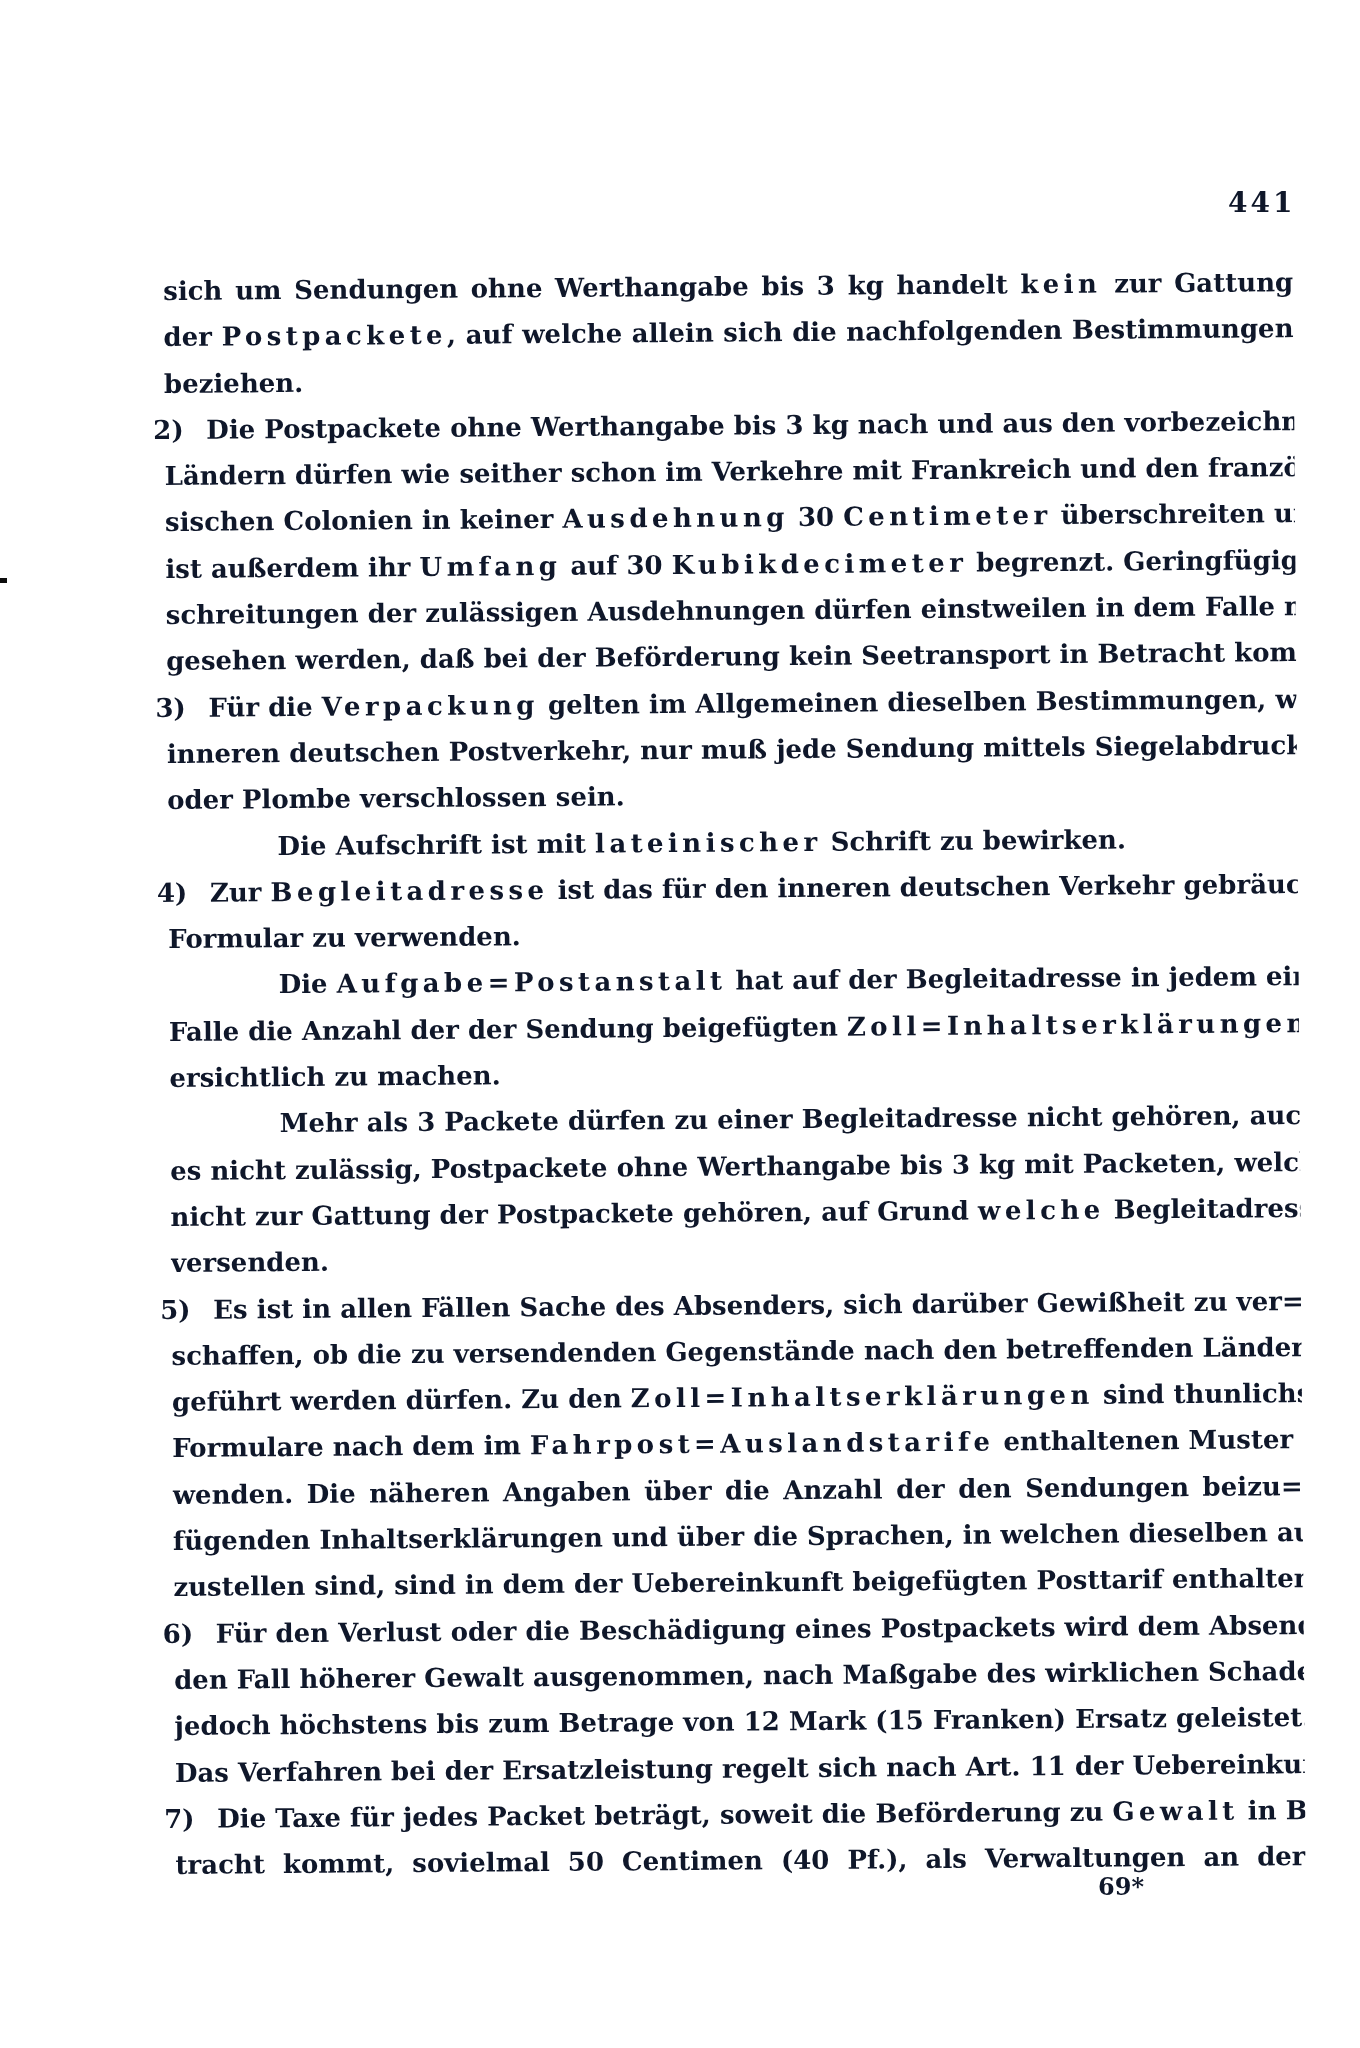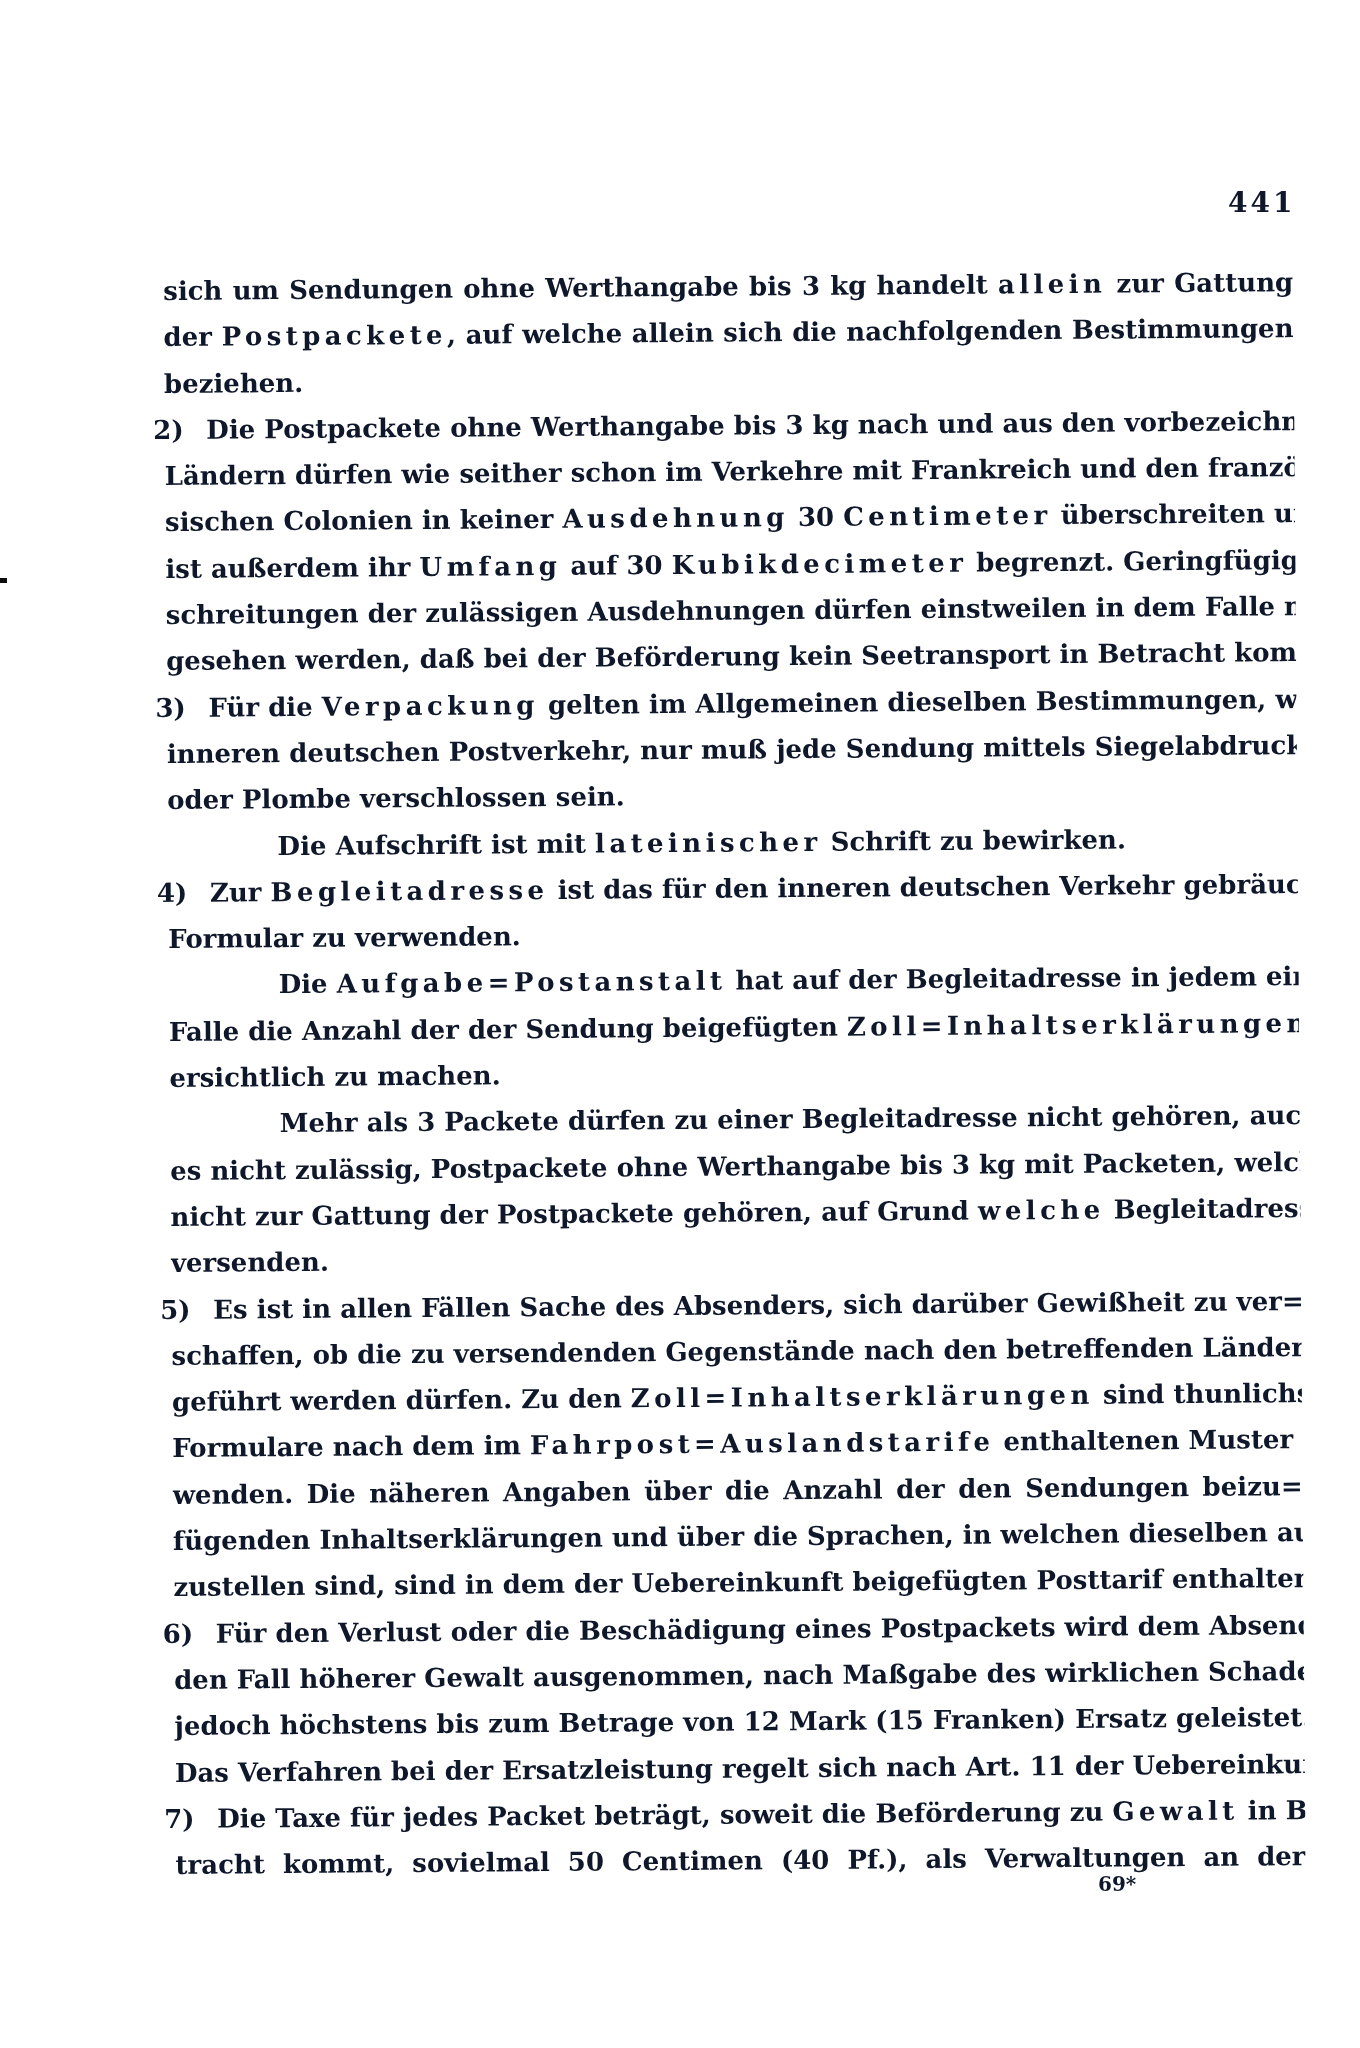--- a/index.html
+++ b/index.html
@@ -55,41 +55,41 @@
   .line.indent { padding-left: 110px; }
   .line.short {
     text-align: left;
     text-align-last: left;
   }
   .sp { letter-spacing: 0.17em; }
   .sig {
     position: absolute;
     top: 1872px;
     left: 1098px;
-    font-size: 20px;
+    font-size: 24px;
     font-weight: bold;
   }
   .margin-dash {
     position: absolute;
     left: 0;
     top: 578px;
     width: 7px;
     height: 5px;
     background: #0c0c0c;
   }
 </style>
 </head>
 <body>
 
 <div class="page">
   <div class="margin-dash"></div>
   <div class="pageno">441</div>
   <div class="content">
       <div class="para">
-        <div class="line"><span>sich um Sendungen ohne Werthangabe bis 3 kg handelt </span><span class="sp">allein</span><span> zur Gattung</span></div>
+        <div class="line"><span>sich um Sendungen ohne Werthangabe bis 3 kg handelt </span><span class="sp">kein</span><span> zur Gattung</span></div>
         <div class="line"><span>der </span><span class="sp">Postpackete</span><span>, auf welche allein sich die nachfolgenden Bestimmungen</span></div>
         <div class="line short"><span>beziehen.</span></div>
       </div>
       <div class="para">
         <span class="num">2)</span>
         <div class="line first"><span>Die Postpackete ohne Werthangabe bis 3 kg nach und aus den vorbezeichneten</span></div>
         <div class="line"><span>Ländern dürfen wie seither schon im Verkehre mit Frankreich und den franzö=</span></div>
         <div class="line"><span>sischen Colonien in keiner </span><span class="sp">Ausdehnung</span><span> 30 </span><span class="sp">Centimeter</span><span> überschreiten und</span></div>
         <div class="line"><span>ist außerdem ihr </span><span class="sp">Umfang</span><span> auf 30 </span><span class="sp">Kubikdecimeter</span><span> begrenzt. Geringfügige Ueber=</span></div>
         <div class="line"><span>schreitungen der zulässigen Ausdehnungen dürfen einstweilen in dem Falle nach=</span></div>

